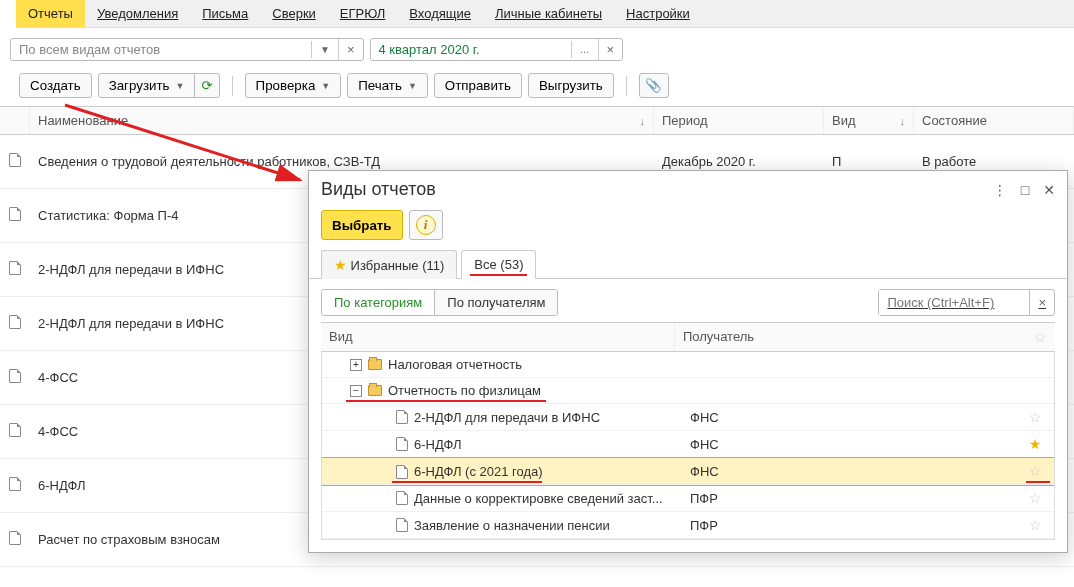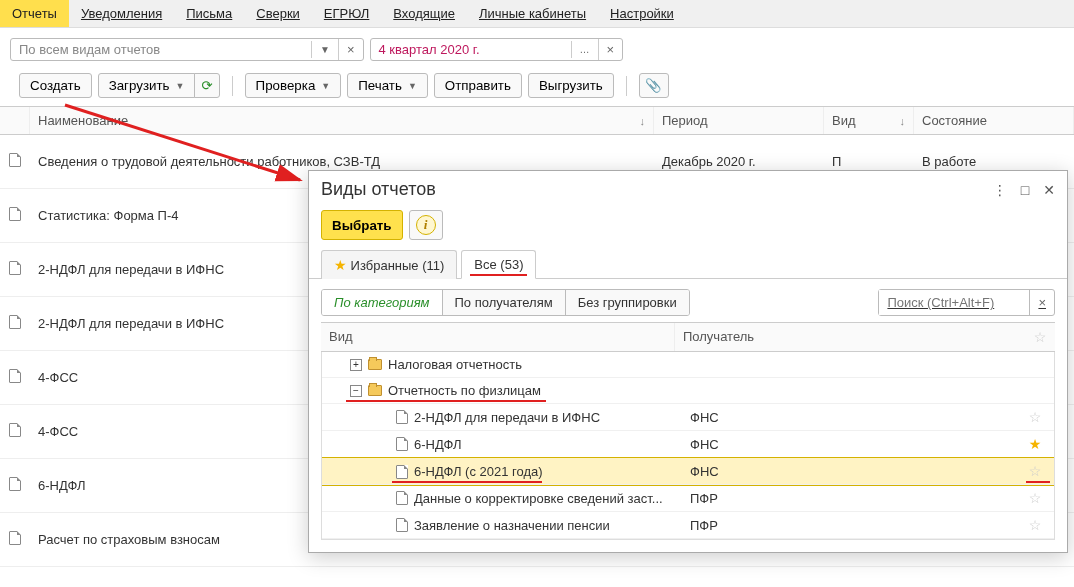--- a/index.html
+++ b/index.html
@@ -13,20 +13,21 @@
     height: 587px;
     position: relative;
     overflow: hidden;
   }
   .topnav {
     display: flex;
     gap: 0;
     background: #f0f0f0;
     border-bottom: 1px solid #ddd;
     padding: 0;
+    margin-left: 16px;
   }
   .topnav-item {
     padding: 6px 12px;
     color: #222;
     text-decoration: underline;
     cursor: pointer;
   }
   .topnav-item.active {
     background: #ffdf4d;
     text-decoration: none;
@@ -40,21 +41,21 @@
     border: 1px solid #bbb;
     border-radius: 3px;
     display: flex;
     align-items: center;
   }
   .dropdown-text {
     padding: 3px 8px;
     color: #888;
     min-width: 300px;
   }
-  .dropdown-text.normal { color: #be185d; min-width: 200px; }
+  .dropdown-text.normal { color: #15803d; min-width: 200px; }
   .dropdown-caret {
     padding: 3px 8px;
     border-left: 1px solid #ccc;
     cursor: pointer;
     font-size: 10px;
     color: #666;
   }
   .dropdown-clear {
     padding: 3px 8px;
     border-left: 1px solid #ccc;
@@ -241,21 +242,21 @@
     border-radius: 3px;
     overflow: hidden;
   }
   .subtab {
     padding: 5px 12px;
     border-right: 1px solid #bbb;
     cursor: pointer;
     background: #f9f9f9;
   }
   .subtab:last-child { border-right: none; }
-  .subtab.active { color: #2a8f2a; background: #fff; font-style: italic; }
+  .subtab.active { color: #2a8f2a; background: #fff; }
   .search-wrap {
     margin-left: auto;
     display: flex;
     border: 1px solid #bbb;
     border-radius: 3px;
     text-decoration: underline;
   }
   .search-input {
     border: none;
     padding: 5px 8px;
@@ -509,21 +510,20 @@
     </div>
     <div class="tab active" style="position:relative;">
       <span>Все (53)</span>
       <span class="red-underline"></span>
     </div>
   </div>
   <div class="subtabs">
     <div class="subtab-group">
       <div class="subtab active">По категориям</div>
       <div class="subtab">По получателям</div>
-      <div class="subtab">Без группировки</div>
     </div>
     <div class="search-wrap">
       <input class="search-input" placeholder="Поиск (Ctrl+Alt+F)" style="">
       <span class="search-clear">×</span>
     </div>
   </div>
   <div class="tree-header">
     <div class="tree-th tree-th-vid">Вид</div>
     <div class="tree-th tree-th-recv">Получатель</div>
     <div class="tree-th tree-th-star"><span class="star empty">☆</span></div>

